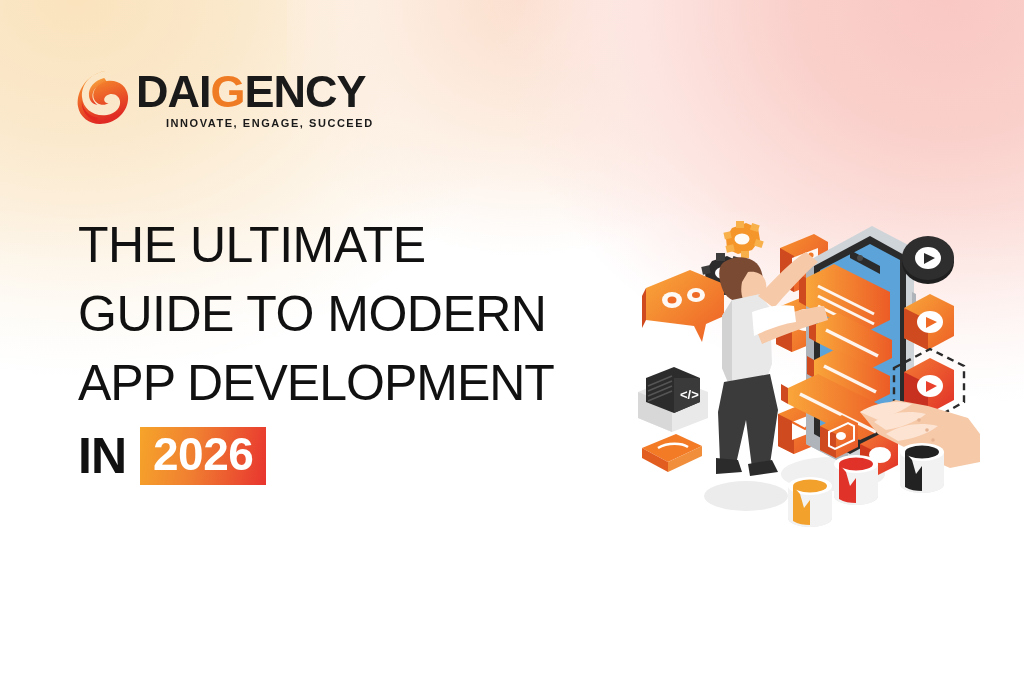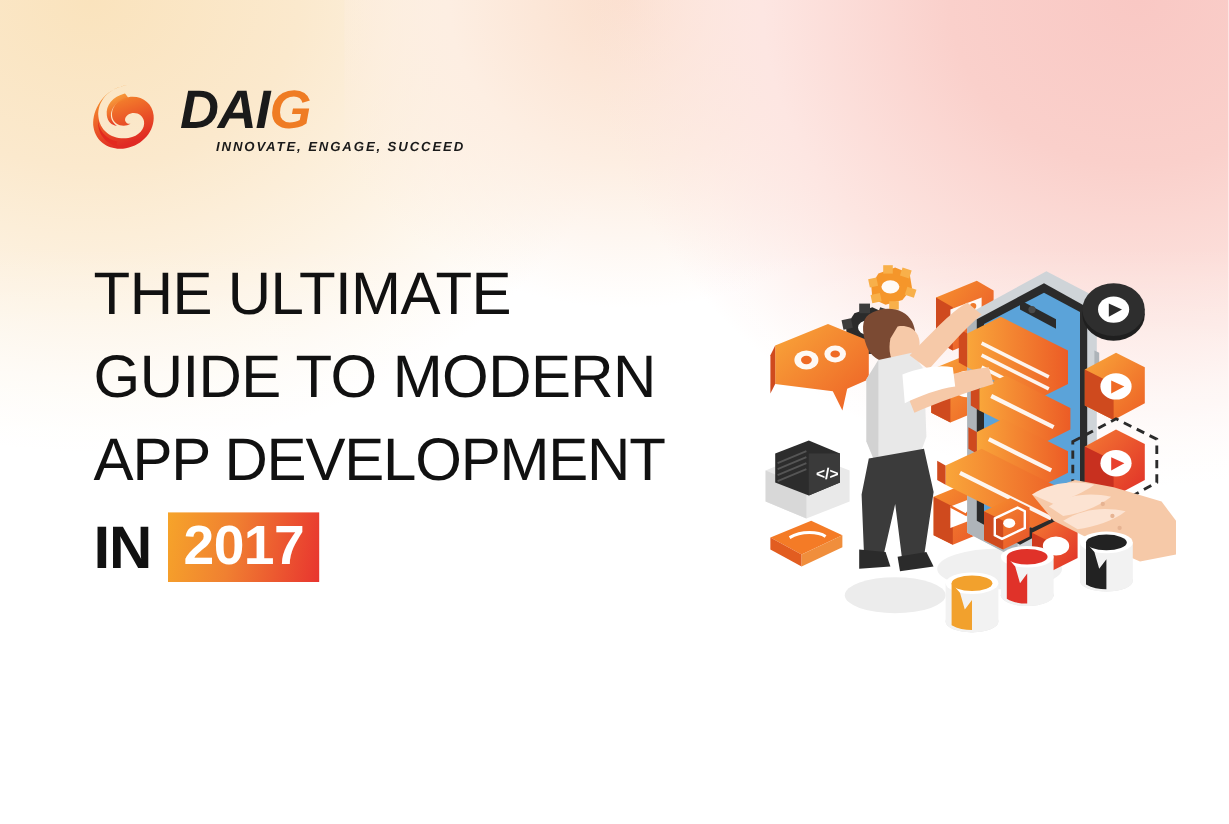--- a/index.html
+++ b/index.html
@@ -61,23 +61,22 @@
     top: 68px;
     display: flex;
     align-items: center;
   }
   .logo-mark {
     width: 56px;
     height: 62px;
     flex: 0 0 auto;
   }
   .logo-text-block {
-    margin-left: 18px;
+    margin-left: 4px;
     position: relative;
-    font-style: italic;
   }
   .logo-word {
     font-family: "Liberation Sans", sans-serif;
     font-weight: 700;
     font-size: 45px;
     letter-spacing: -1px;
     line-height: 1;
     color: #1a1a1a;
     display: flex;
     align-items: baseline;
@@ -175,32 +174,33 @@
         </linearGradient>
       </defs>
       <path d="M30 3 C14 5 5 17 6 29 C7 41 18 49 31 47 C40 45.5 45 39 44 33 C43.2 28 38 25 33 26.5 C29.5 27.5 27.5 30.5 28.5 33 C29.2 34.8 31.2 35.6 33 35 C27 39 19 36 17.5 29.5 C16 22 22 14.5 31 13 C42 11.2 51 18 52 28 C53.2 41 43 53 29 55.5 C16 58 4 50.5 2 38.5 C0 26 8 11 21 5.5 C24 4.2 27 3.3 30 3 Z" fill="url(#swirlGrad)"></path>
       <path d="M28 10 C18 12.5 12 20 13 28 C13.6 33 17 36.5 21.5 36.8 C17 34 15.5 29 17 24.5 C19 18.5 25.5 14.5 32.5 15.5 C29.5 12 29 10.6 28 10 Z" fill="url(#swirlGrad2)" opacity="0.95"></path>
       <path d="M22 50 C12 48 5.5 40 6 31.5 C4.5 42 11 51.5 22.5 54 C20 52.5 22 50 22 50 Z" fill="#e3291f"></path>
     </svg>
     <div class="logo-text-block">
       <div class="logo-word">
         <span>DAI</span>
           <span class="g-orange">G</span>
+          <span>ENCY</span>
       </div>
       <div class="logo-tagline">INNOVATE, ENGAGE, SUCCEED</div>
     </div>
   </div>
 
   <div class="headline">
     <div class="hl-line hl-light">THE ULTIMATE</div>
     <div class="hl-line hl-light">GUIDE TO MODERN</div>
     <div class="hl-line hl-bold">APP DEVELOPMENT</div>
     <div class="hl-line hl-year-row">
       <span class="hl-in">IN</span>
-      <span class="year-badge">2017</span>
+      <span class="year-badge">2026</span>
     </div>
   </div>
 
   <div class="illustration">
     <svg viewBox="0 0 352 346">
       <defs>
         <linearGradient id="gOr" x1="0" y1="0" x2="1" y2="1">
           <stop offset="0%" stop-color="#f9a73a"></stop>
             <stop offset="100%" stop-color="#ed5f25"></stop>
         </linearGradient>

